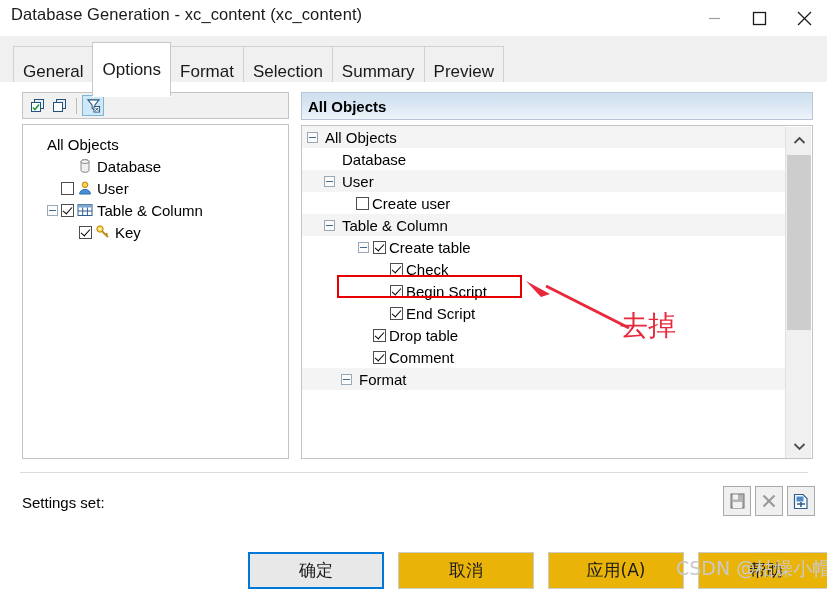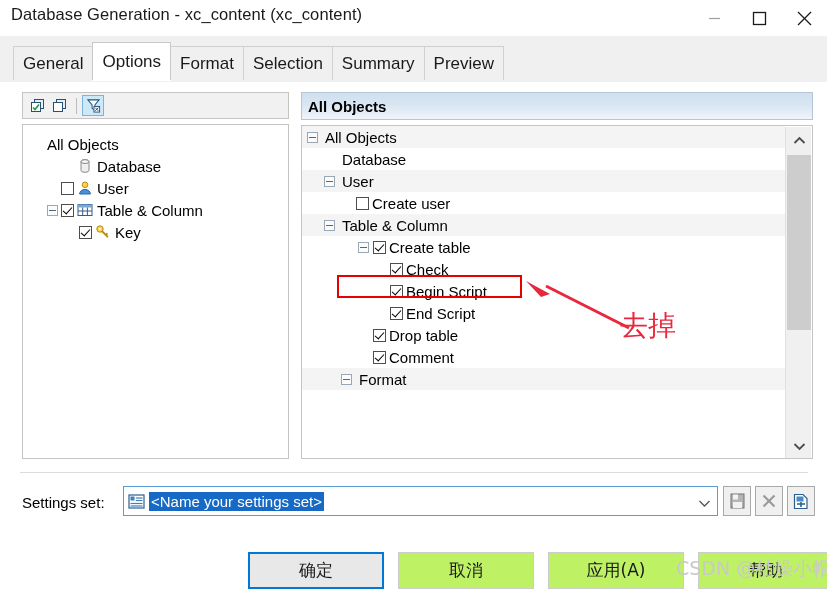--- a/index.html
+++ b/index.html
@@ -56,21 +56,21 @@
     border-bottom: 1px solid #d9d9d9;
   }
   .tabs {
     position: absolute;
     left: 13px; top: 10px;
     display: flex;
     align-items: flex-end;
   }
   .tab {
     height: 33px;
-    padding: 0 9px;
+    padding: 8px 9px;
     display: flex;
     align-items: center;
     background: #f0f0f0;
     border: 1px solid #d0d0d0;
     border-bottom: none;
     margin-right: -1px;
     font-size: 17px;
     color: #1a1a1a;
     white-space: nowrap;
     cursor: default;
@@ -368,21 +368,21 @@
   .footer {
     position: absolute;
     left: 0; top: 548px;
     width: 827px; height: 41px;
     background: #ffffff;
   }
   .fbtn {
     position: absolute;
     top: 4px;
     width: 136px; height: 37px;
-    background: #bef264;
+    background: #eab308;
     border: 1px solid #cccccc;
     box-sizing: border-box;
     display: flex;
     align-items: center;
     justify-content: center;
     font-size: 17px;
     color: #1a1a1a;
     cursor: default;
     font-family: "DejaVu Sans", sans-serif;
   }
@@ -640,38 +640,20 @@
     <path d="M105 50 L22 8" stroke="#e8283c" stroke-width="3" fill="none"></path>
     <path d="M2 3 L26 16 L17 19 Z" fill="#e8283c"></path>
   </svg>
   <div class="anno-text">去掉</div>
 </div>
 
 <div class="hr"></div>
 
 <div class="settings-row">
   <div class="settings-label">Settings set:</div>
-  <div class="combo">
-    <span class="combo-icon">
-      <svg width="17" height="17" viewBox="0 0 17 17">
-        <rect x="1" y="2" width="15" height="13" fill="#ffffff" stroke="#2d5f8e" stroke-width="1.2"></rect>
-        <rect x="2.5" y="3.5" width="4" height="4" fill="#3f7fbf"></rect>
-        <line x1="7.8" y1="5" x2="14.5" y2="5" stroke="#3f7fbf" stroke-width="1.2"></line>
-        <line x1="7.8" y1="7.5" x2="14.5" y2="7.5" stroke="#3f7fbf" stroke-width="1.2"></line>
-        <line x1="2.5" y1="10.5" x2="14.5" y2="10.5" stroke="#3f7fbf" stroke-width="1.2"></line>
-        <line x1="2.5" y1="13" x2="14.5" y2="13" stroke="#3f7fbf" stroke-width="1.2"></line>
-      </svg>
-    </span>
-    <span class="combo-value">&lt;Name your settings set&gt;</span>
-    <span class="combo-arrow">
-      <svg width="13" height="9" viewBox="0 0 13 9">
-        <path d="M1.5 2 L6.5 7 L11.5 2" fill="none" stroke="#555" stroke-width="1.3"></path>
-      </svg>
-    </span>
-  </div>
   <div class="sq-btn" id="btn-save">
     <svg width="15" height="16" viewBox="0 0 15 16">
       <rect x="1" y="1" width="13" height="14" fill="#b5b5b5" stroke="#707070" stroke-width="1"></rect>
       <rect x="3" y="1.5" width="5" height="5" fill="#f2f2f2"></rect>
       <rect x="3" y="9" width="9" height="6" fill="#f2f2f2"></rect>
     </svg>
   </div>
   <div class="sq-btn" id="btn-delete">
     <svg width="16" height="16" viewBox="0 0 16 16">
       <line x1="2.5" y1="2.5" x2="13.5" y2="13.5" stroke="#9a9a9a" stroke-width="2.2"></line>

